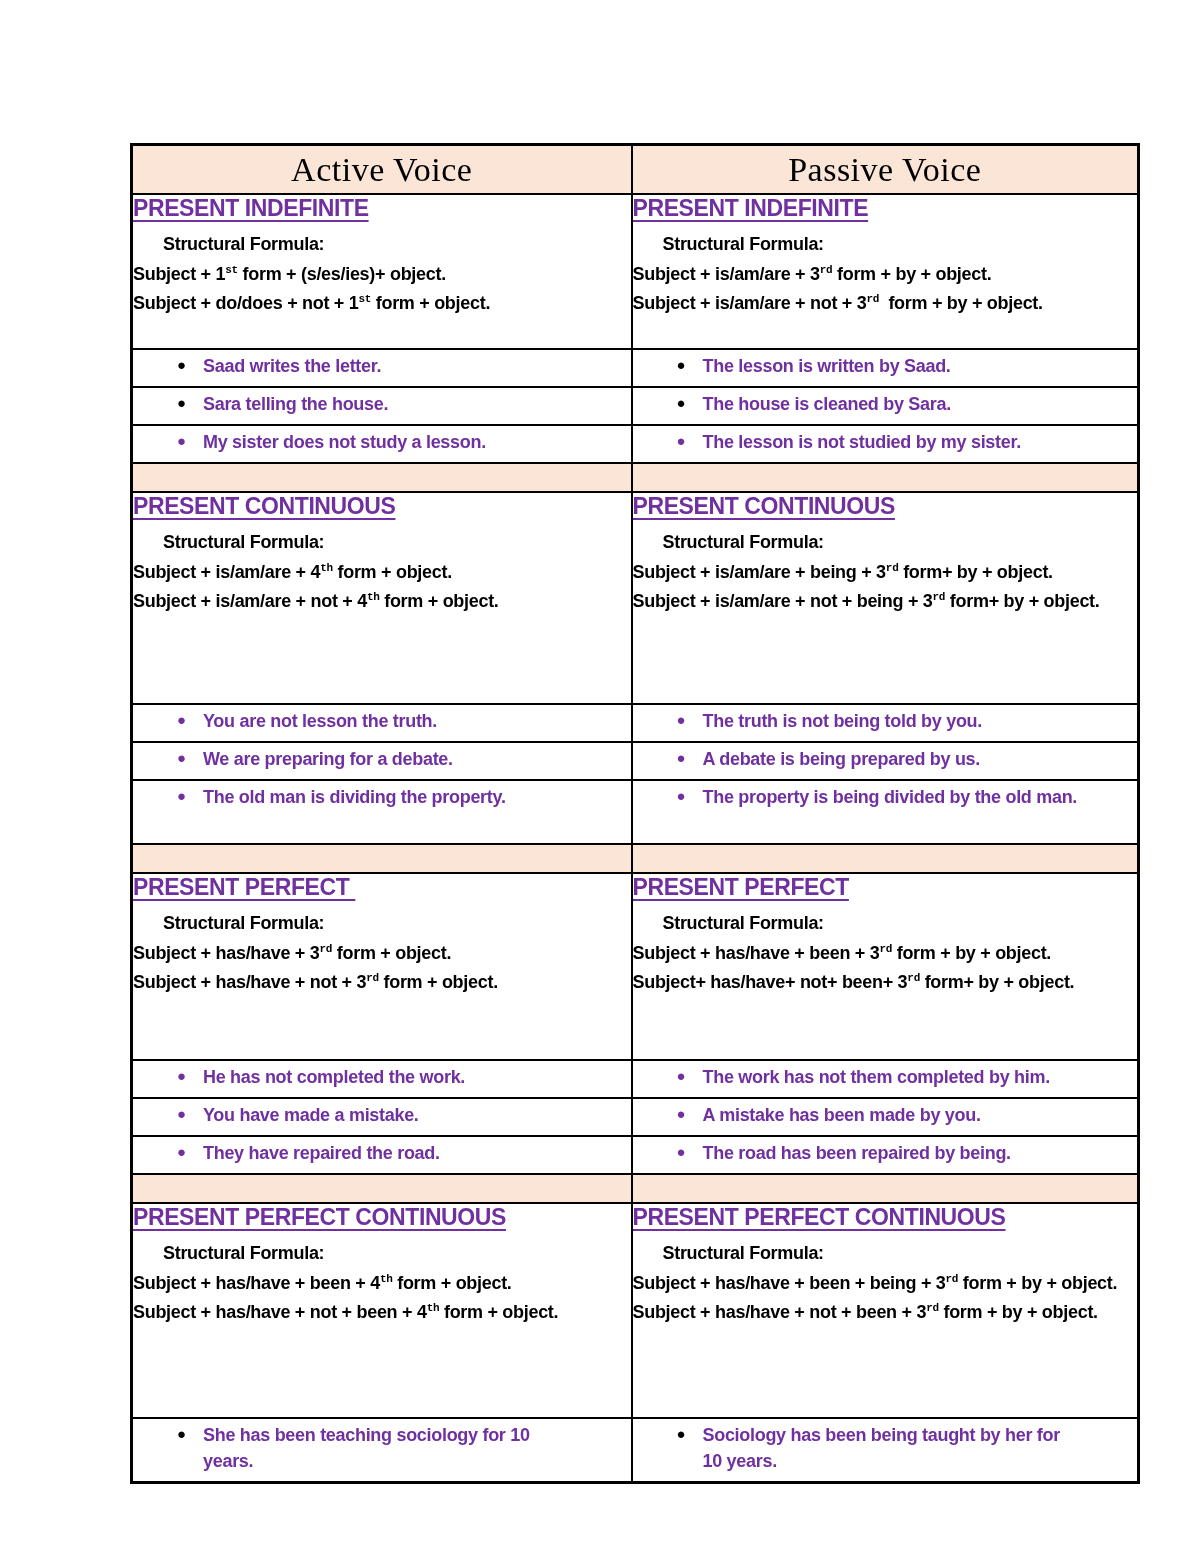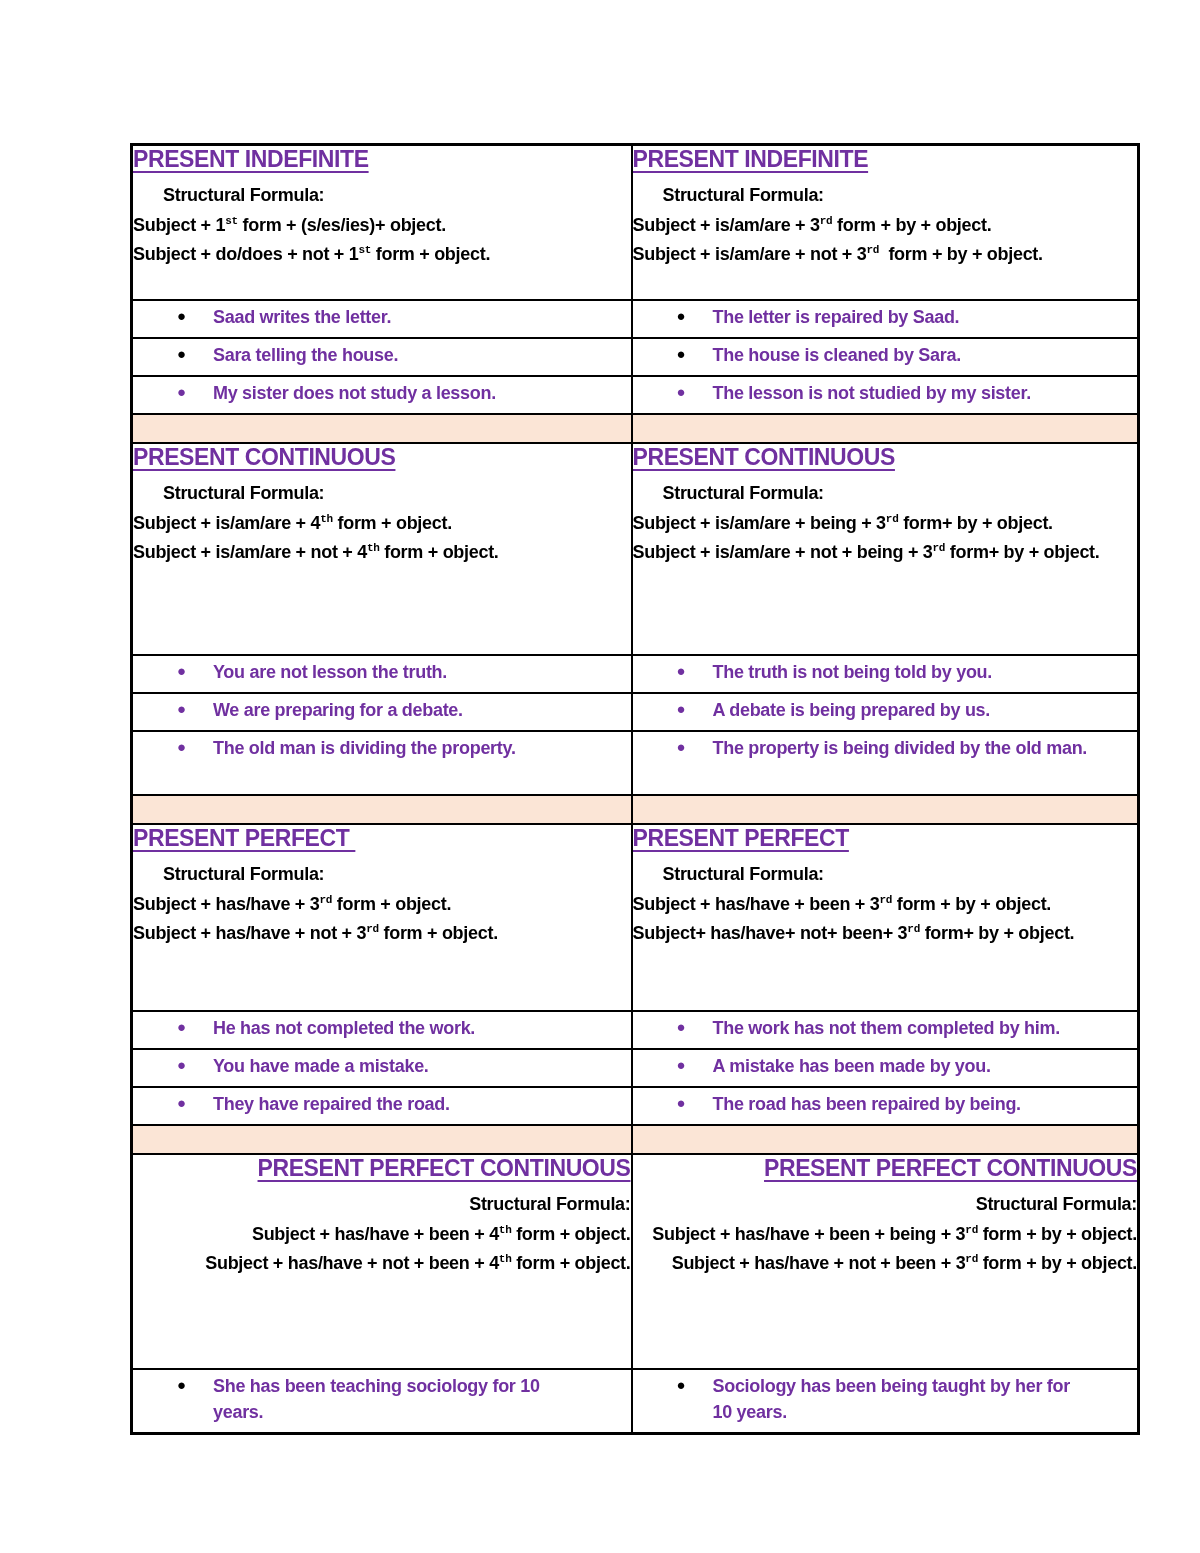--- a/index.html
+++ b/index.html
@@ -89,54 +89,58 @@
   .bullet{
     flex:0 0 auto;
     width:14px;
     margin-left:44px;
     font-size:15px;
     line-height:24px;
   }
   tr[data-bullet="black"] .bullet{color:#000;}
   tr[data-bullet="purple"] .bullet{color:var(--purple,#7030A0);}
   .ex-text{
-    margin-left:22px;
+    margin-left:12px;
     max-width:378px;
     color:var(--purple,#7030A0);
     font-size:18px;
     font-weight:bold;
     letter-spacing:-0.3px;
     line-height:26px;
     white-space:pre-wrap;
   }
 
   
   tr.sep td{
     height:27px;
     background:var(--peach,#FBE5D6);
   }
 
   
   tr.sec-1 td{height:153px;margin-left:20px;}
   tr.sec-2 td{height:210px;}
   tr.sec-3 td{height:185px;}
-  tr.sec-4 td{height:213px;text-align:right;}
+  tr.sec-4 td{height:213px;}
   tr.example.tall td{height:56px;}
 </style>
 </head>
 <body>
 
 <div class="sheet" style="--peach: #FBE5D6; --purple: #7030A0;">
   <table class="voice">
     <colgroup>
         <col class="c1">
         <col class="c2">
       </colgroup>
 
     <tbody>
+        <tr class="hdr">
+      <td>Active Voice</td>
+      <td>Passive Voice</td>
+    </tr>
 
     <tr class="sec-1">
       <td class="section">
         <div class="tense-heading">PRESENT INDEFINITE</div>
         <div class="formula-label">Structural Formula:</div>
         <div class="formula-line">Subject + 1<sup>st</sup> form + (s/es/ies)+ object.</div>
         <div class="formula-line">Subject + do/does + not + 1<sup>st</sup> form + object.</div>
       </td>
       <td class="section">
         <div class="tense-heading">PRESENT INDEFINITE</div>
@@ -148,21 +152,21 @@
     <tr class="example" data-bullet="black">
       <td>
             <div class="ex-wrap">
               <span class="bullet">●</span>
               <span class="ex-text">Saad writes the letter.</span>
             </div>
           </td>
       <td>
             <div class="ex-wrap">
               <span class="bullet">●</span>
-              <span class="ex-text">The letter is repaired by Saad.</span>
+              <span class="ex-text">The lesson is written by Saad.</span>
             </div>
           </td>
     </tr>
     <tr class="example" data-bullet="black">
       <td>
             <div class="ex-wrap">
               <span class="bullet">●</span>
               <span class="ex-text">Sara telling the house.</span>
             </div>
           </td>

